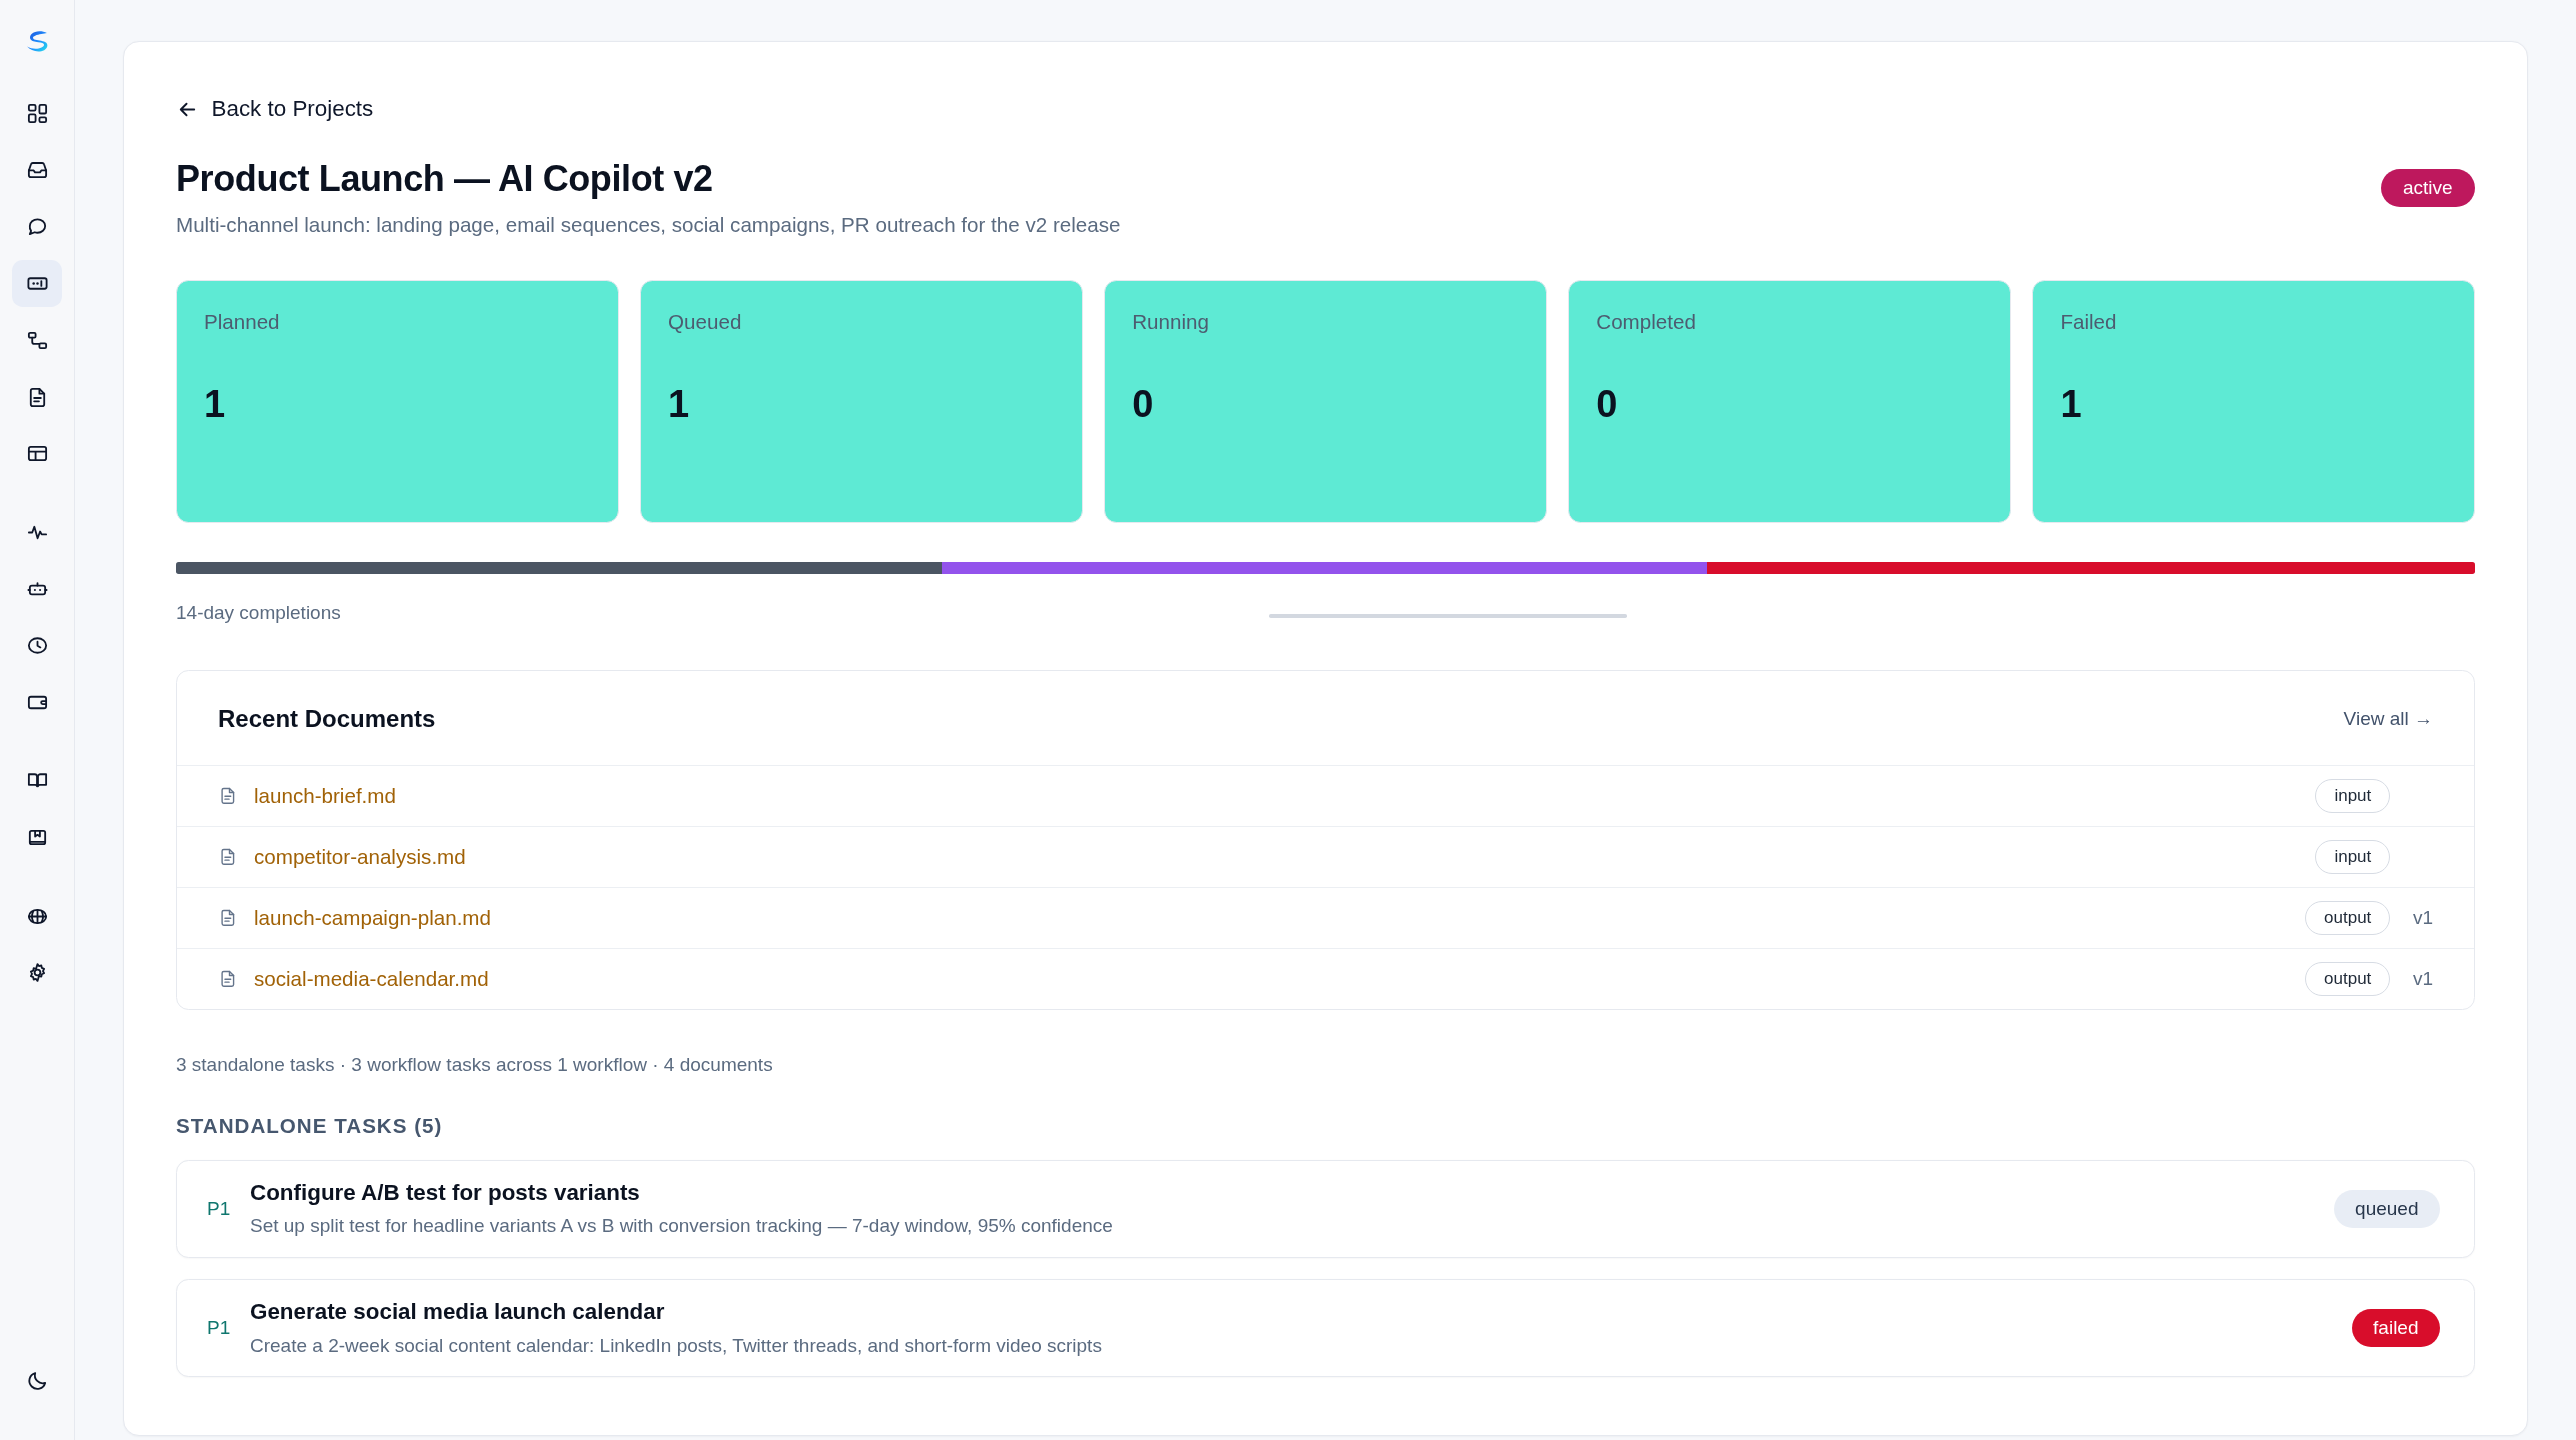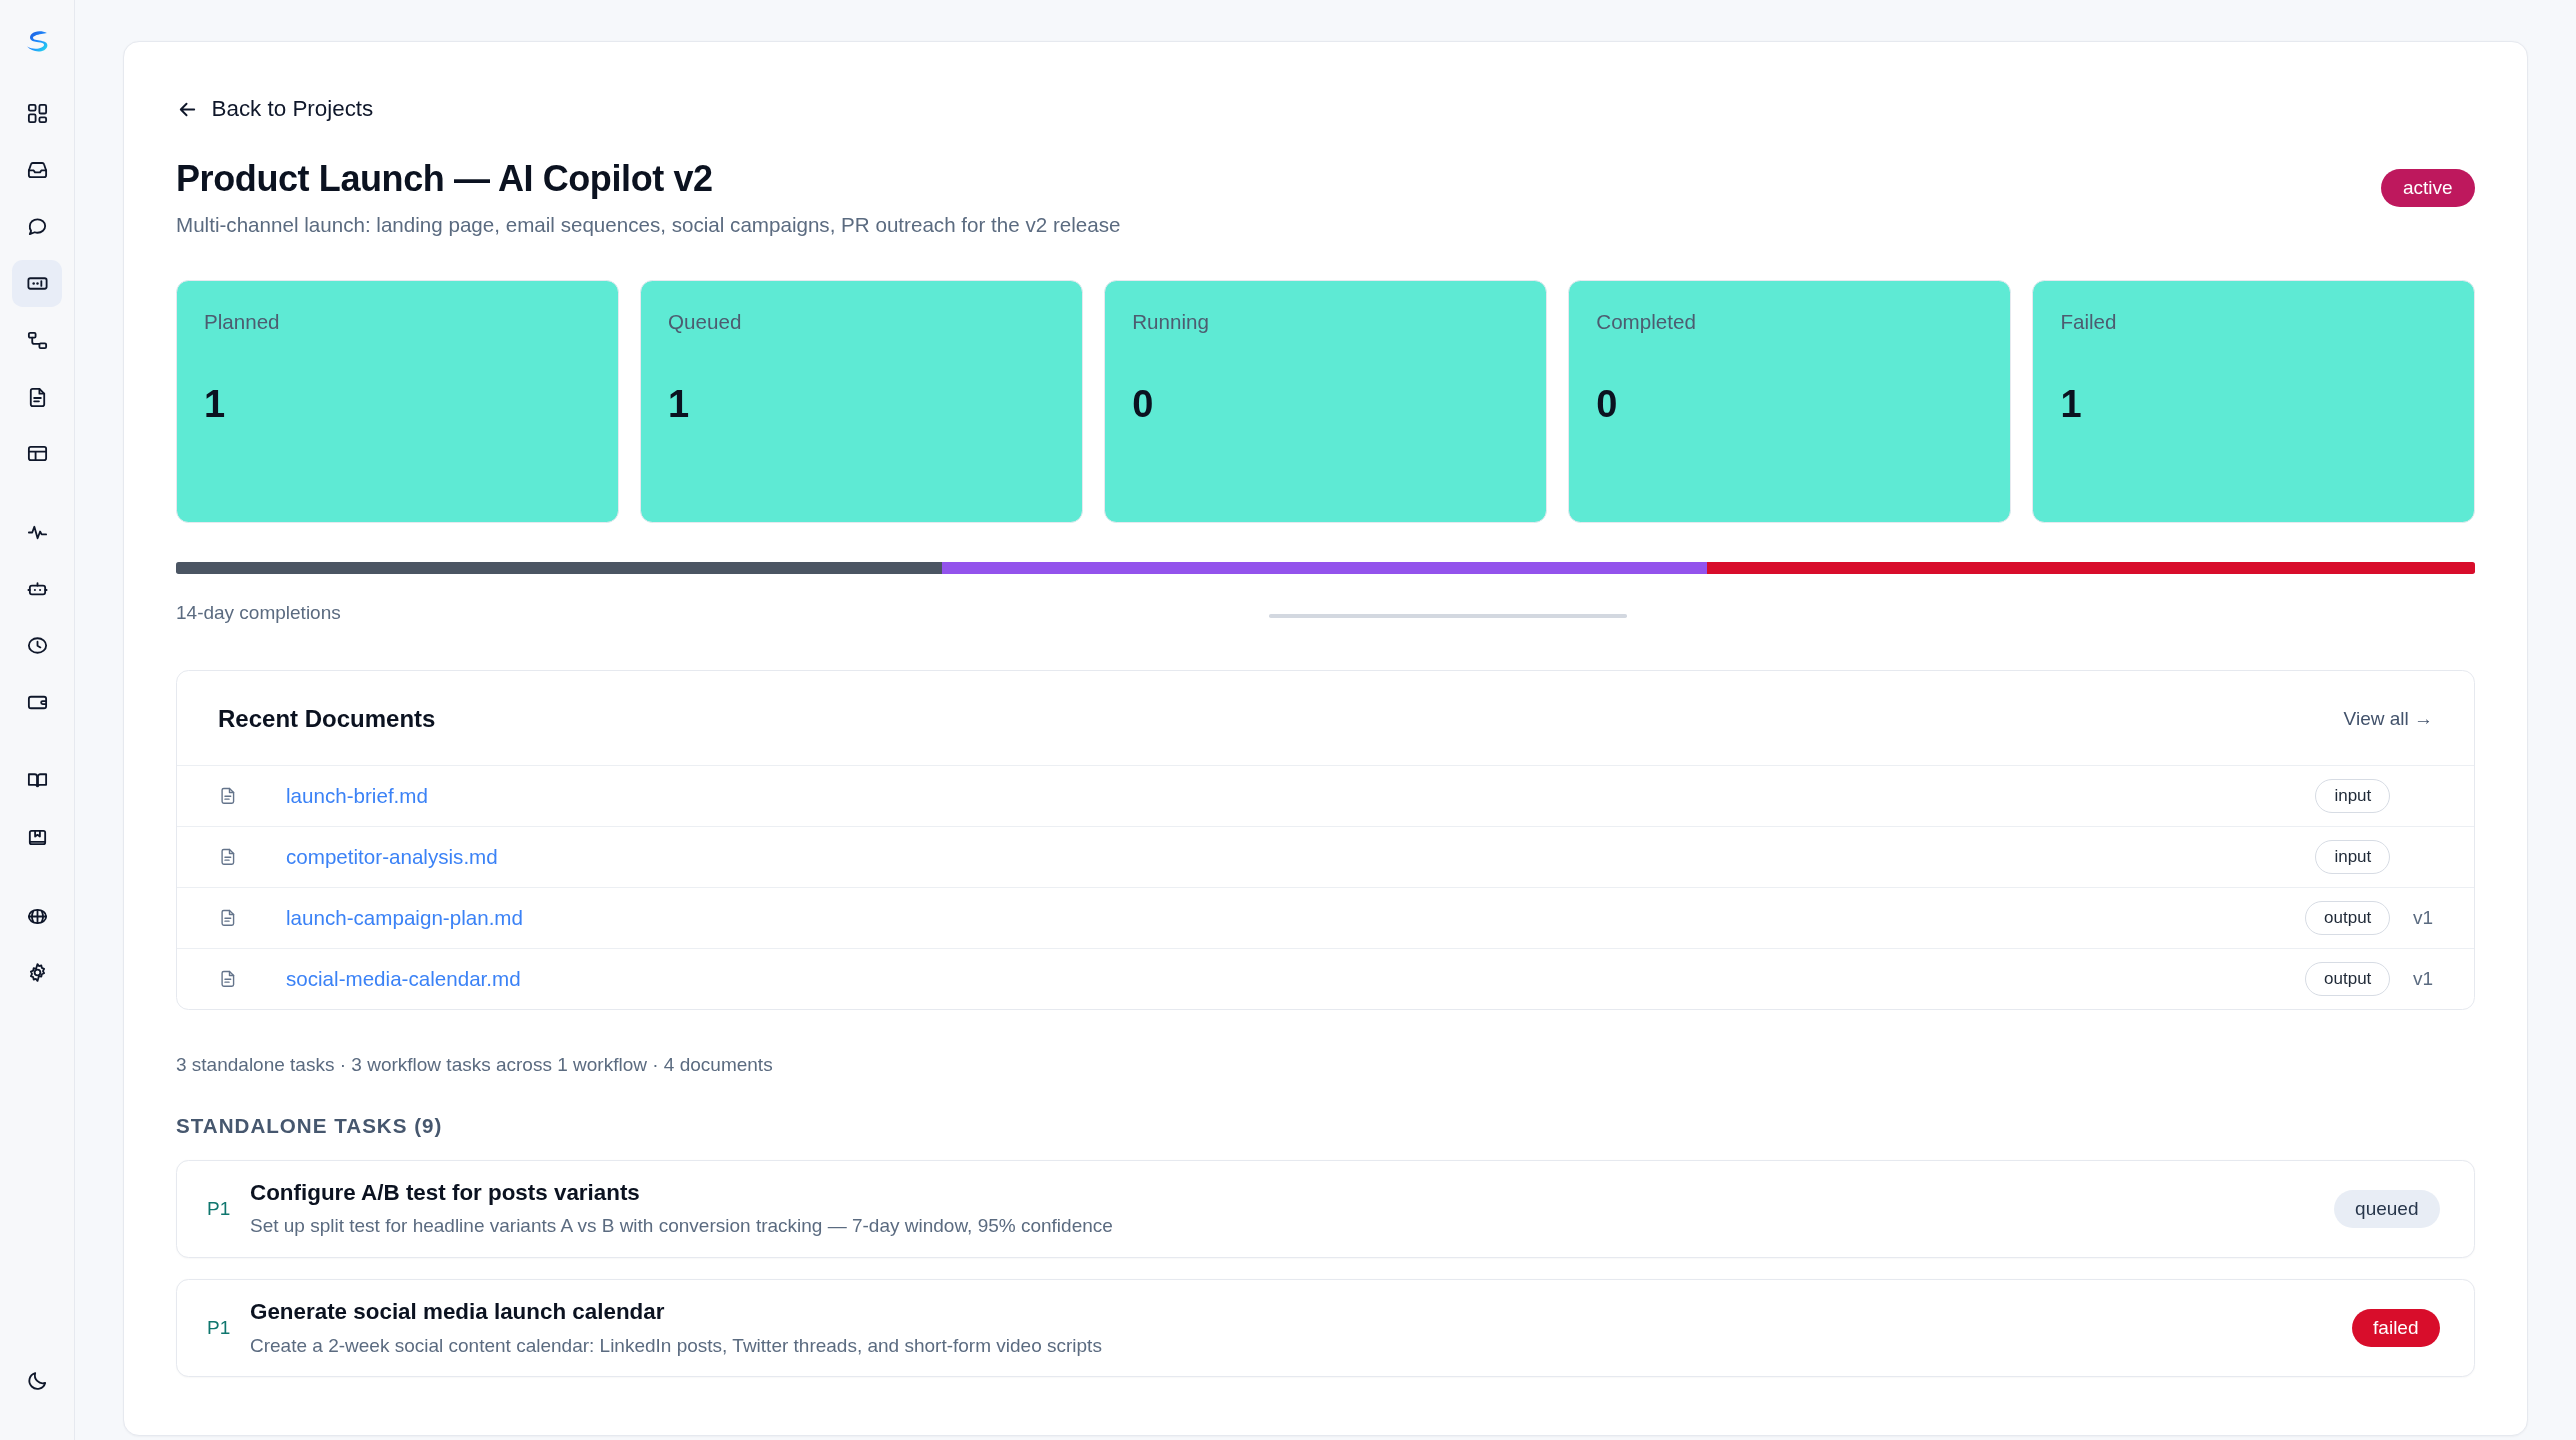--- a/index.html
+++ b/index.html
@@ -118,21 +118,21 @@
   .docs-viewall { font-size: 19px; color: #42526b; cursor: pointer; }
 
   .doc-row {
     display: flex; align-items: center;
     padding: 0 41px;
     height: 61px;
     border-top: 0.9px solid #eceff3;
   }
   .doc-row:first-of-type { border-top: 0.9px solid #eceff3; }
   .doc-icon { width: 36px; color: #64748b; display: flex; align-items: center; }
-  .doc-name { font-size: 20.6px; color: #3b82f6; flex: 1 1 auto; margin-left: 32px; }
+  .doc-name { font-size: 20.6px; color: #a16207; flex: 1 1 auto; }
   .doc-right { display: flex; align-items: center; gap: 19.7px; }
   .tag {
     font-size: 17px; color: #1f2937;
     border: 0.9px solid #d7dce4; border-radius: 894px;
     padding: 6.3px 18px; background: #fff;
   }
   .ver { font-size: 19px; color: #5b6b80; width: 23px; text-align: right; }
 
   .summary-line { margin-top: 44px; font-size: 19px; color: #5b6b80; }
   .section-head {
@@ -448,21 +448,21 @@
                 <span class="doc-right">
                   <span class="tag">output</span>
                   <span class="ver">v1</span>
                 </span>
               </div>
             </div>
         </div>
 
         <div class="summary-line">3 standalone tasks · 3 workflow tasks across 1 workflow · 4 documents</div>
 
-        <div class="section-head">STANDALONE TASKS (9)</div>
+        <div class="section-head">STANDALONE TASKS (5)</div>
 
         <div id="task-list">
             <div class="task-card">
               <span class="task-pri">P1</span>
               <span class="task-body">
                 <span class="task-title" style="display:block">Configure A/B test for posts variants</span>
                 <span class="task-desc" style="display:block">Set up split test for headline variants A vs B with conversion tracking — 7-day window, 95% confidence</span>
               </span>
               <span class="badge queued">queued</span>
             </div>

